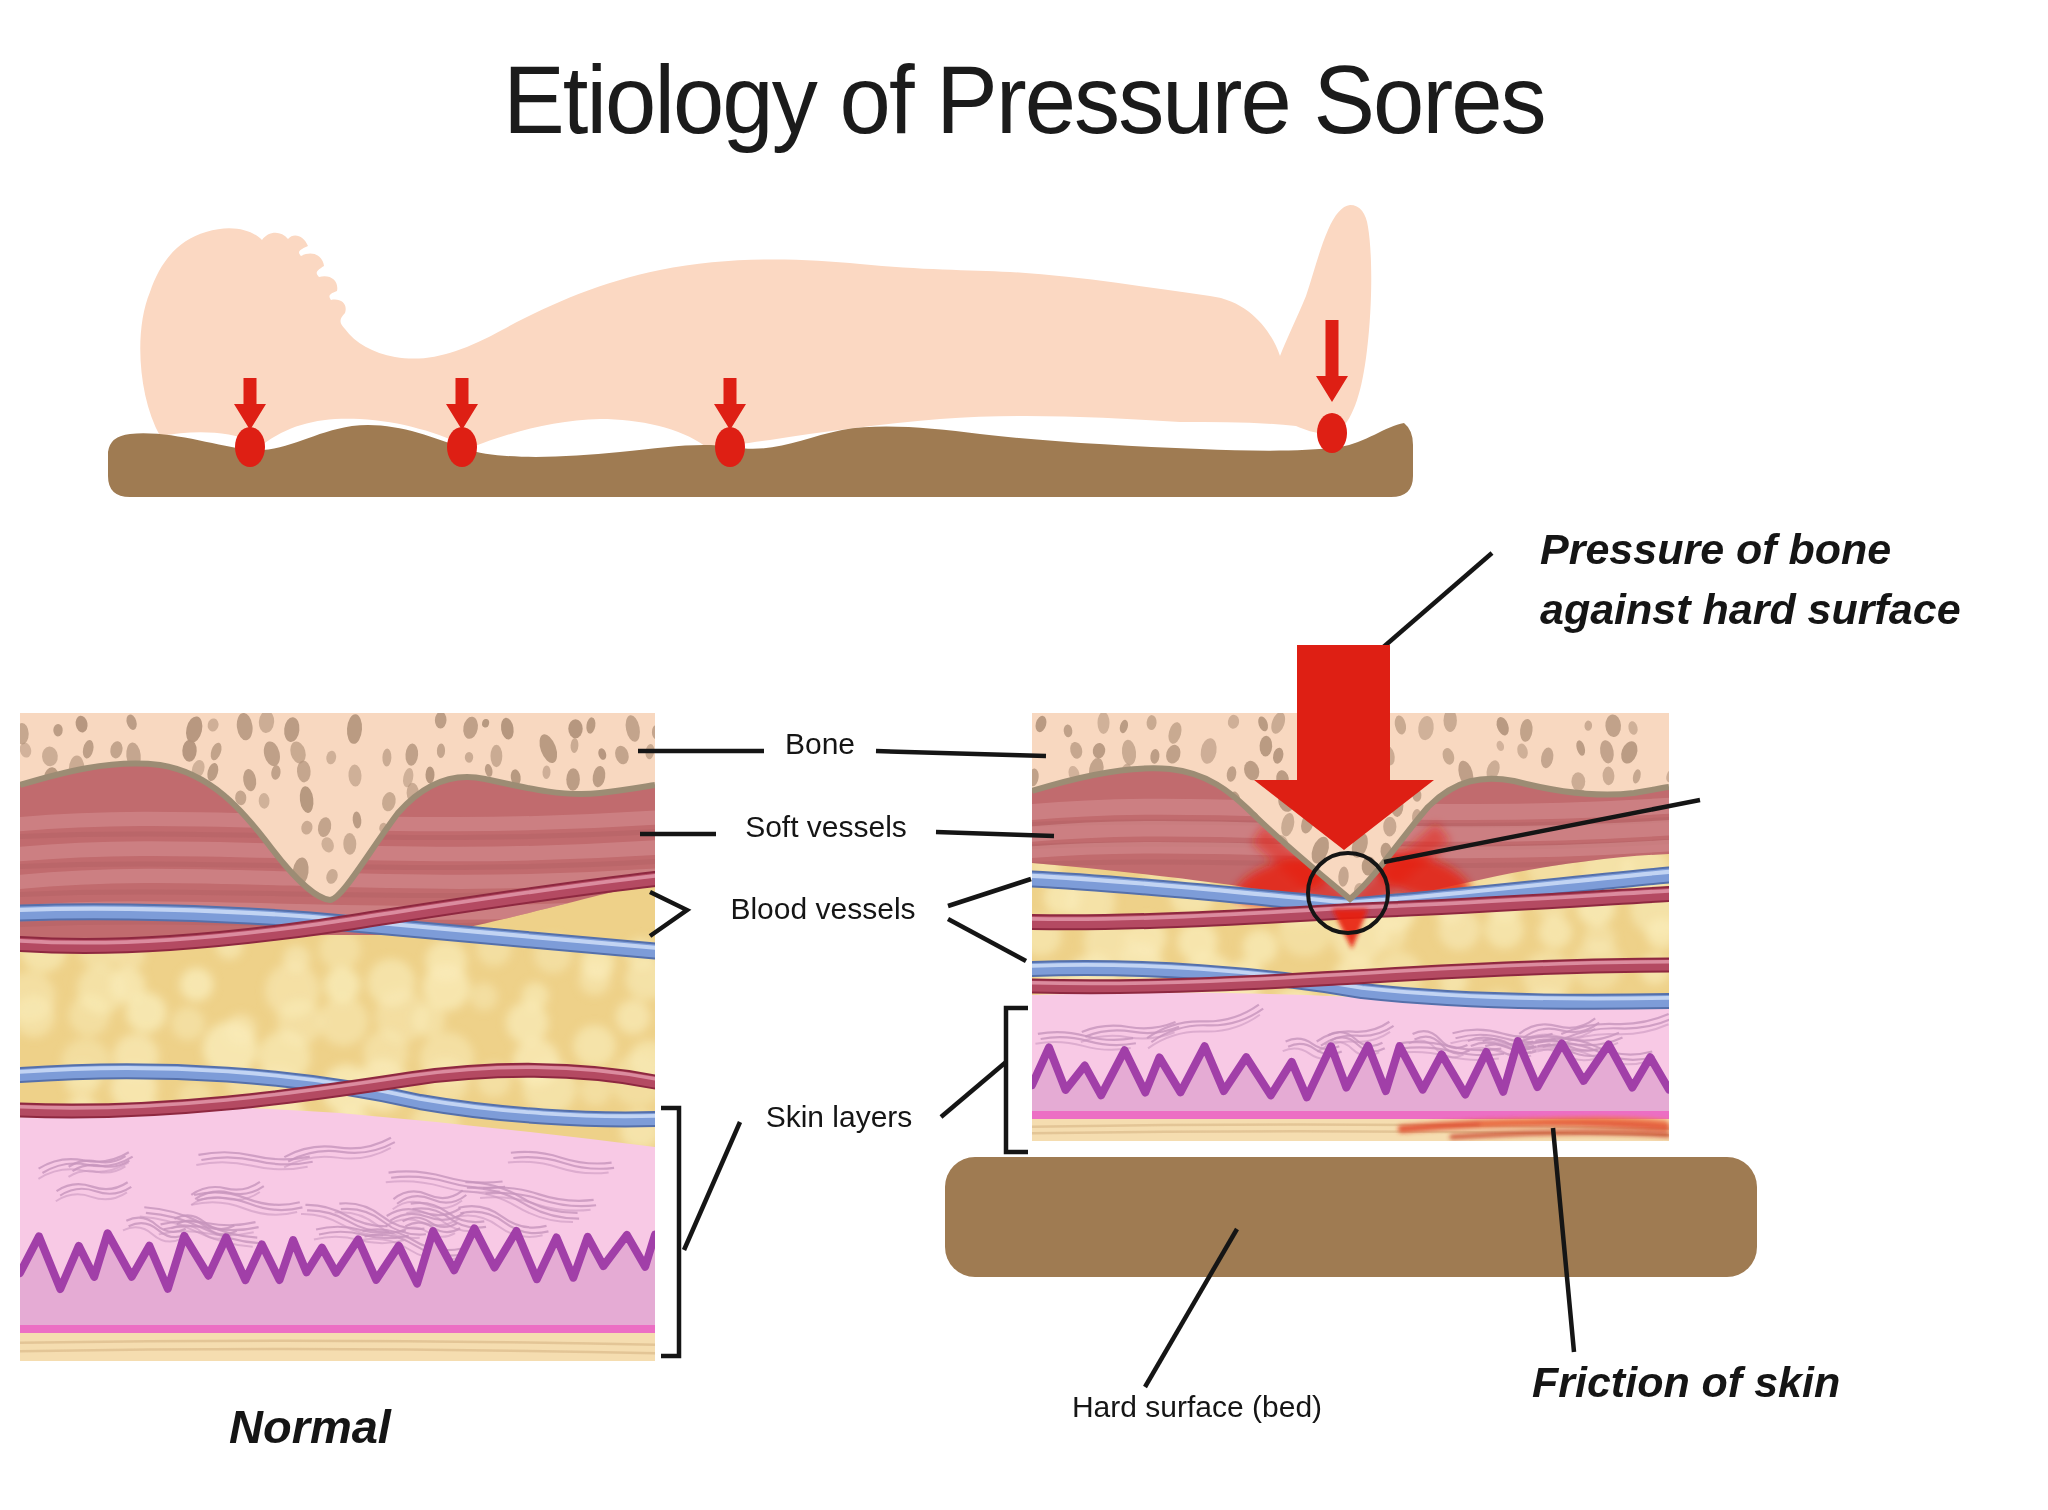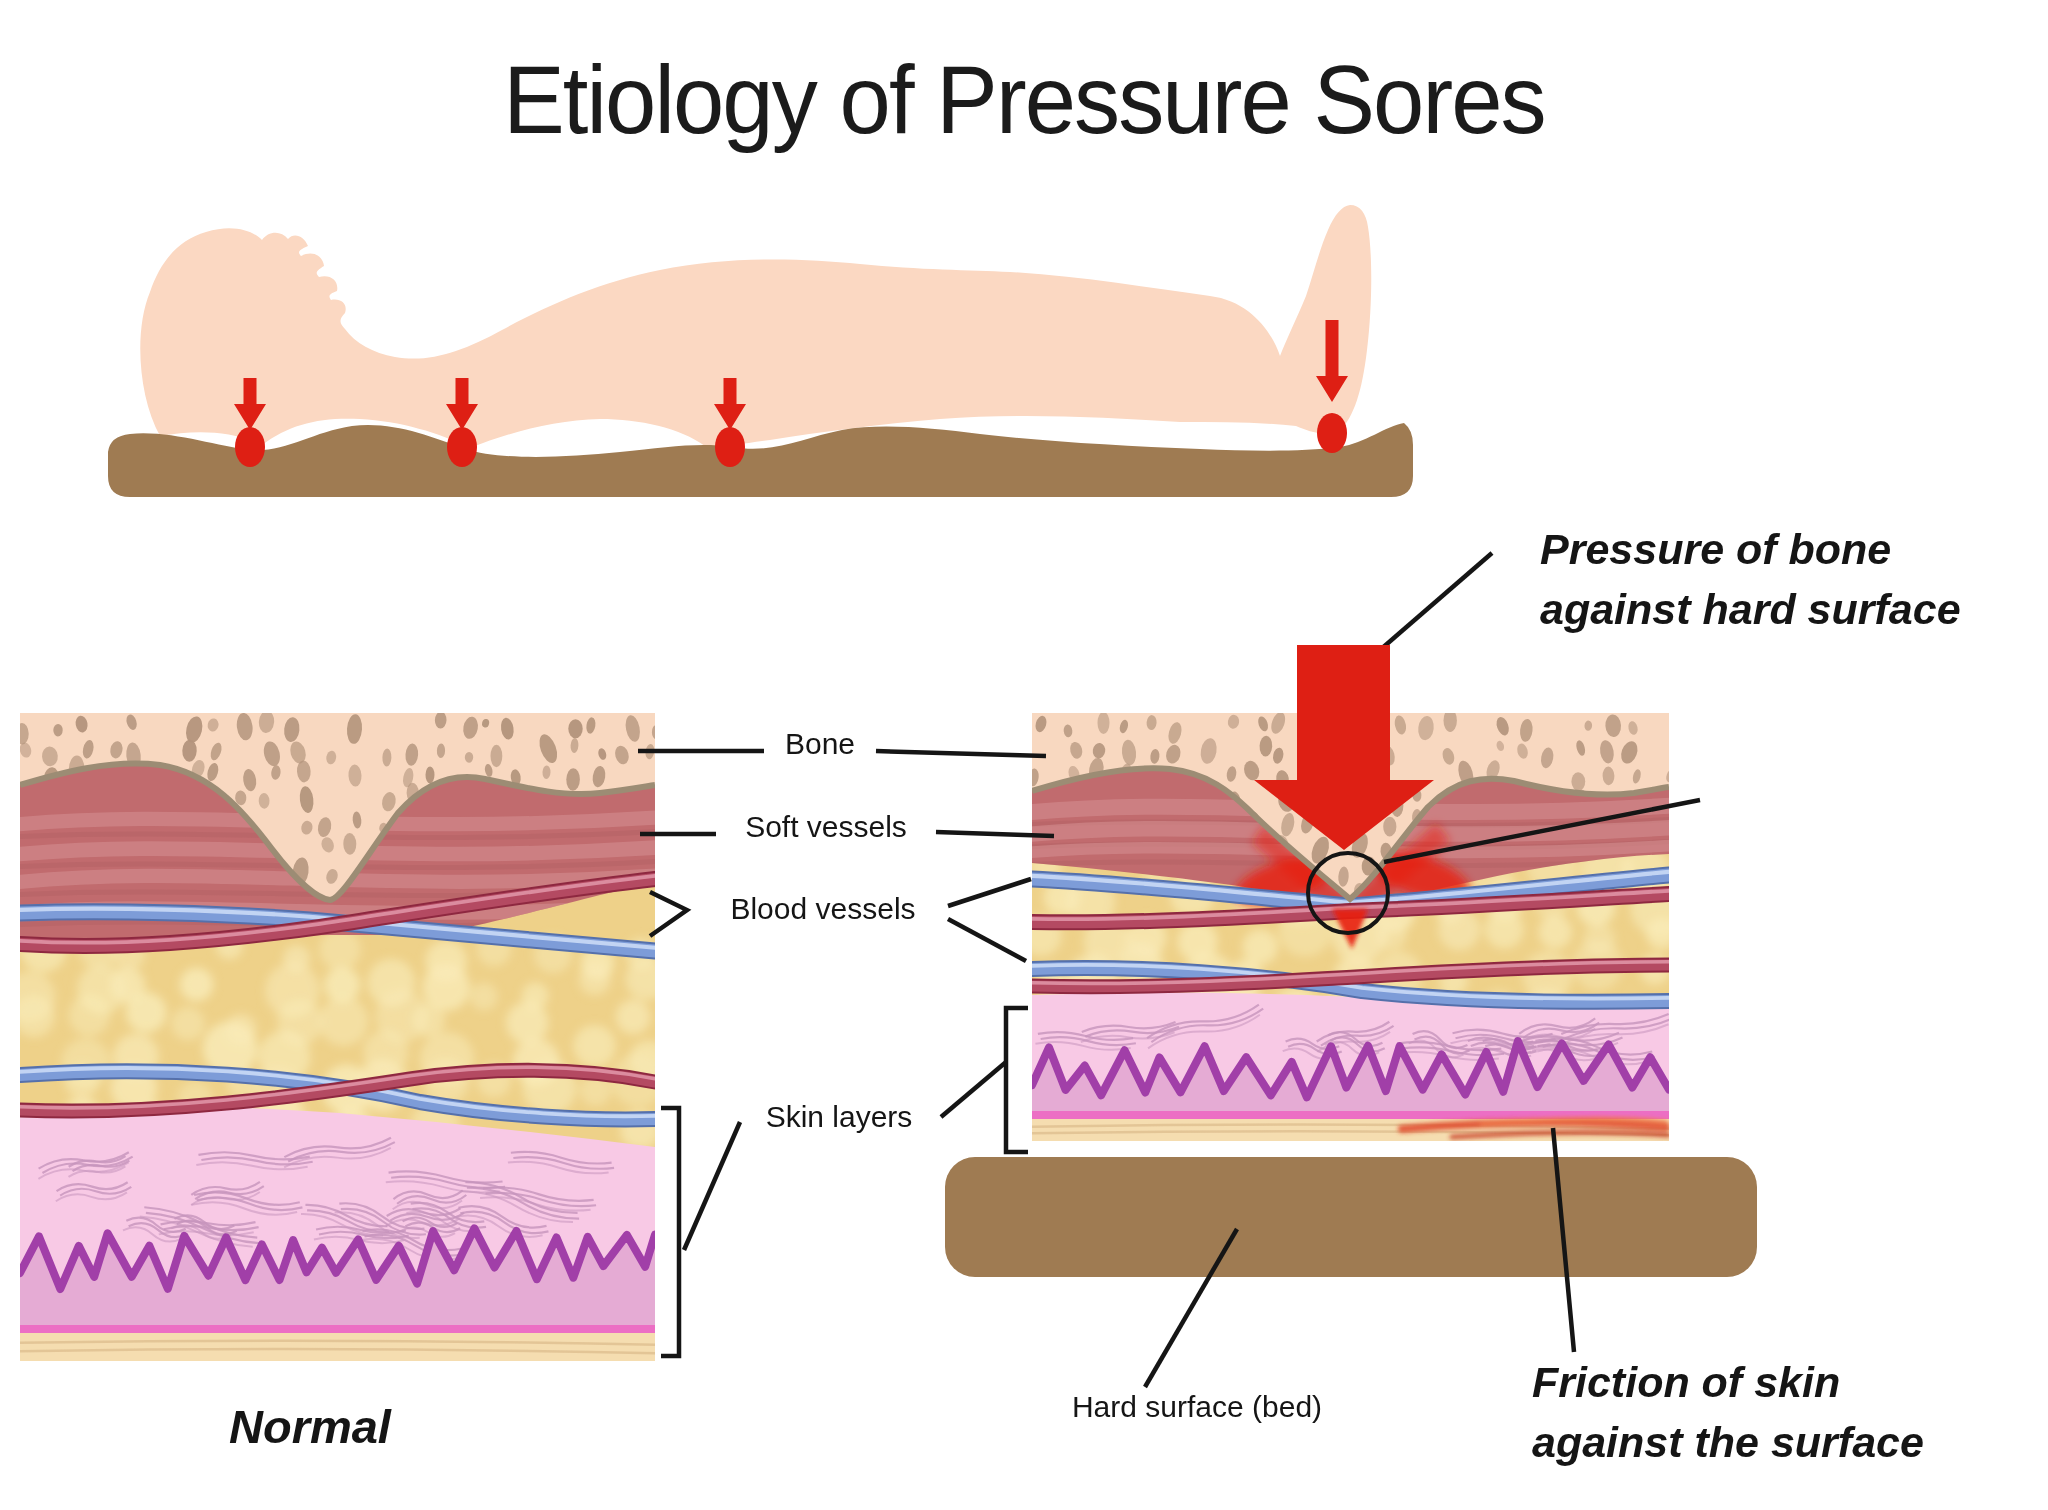--- a/index.html
+++ b/index.html
@@ -894,15 +894,14 @@
   <div class="lbl bold big" style="left:229px;top:1394px;">Normal</div>
 
   <div class="lbl bold" style="left:1540px;top:487px;margin-top:32px;">
     <div>Pressure of bone</div>
     <div>against hard surface</div>
   </div>
 
 
   <div class="lbl bold" style="left:1532px;top:1352px;">
     <div>Friction of skin</div>
-    <div>against the surface</div>
   </div>
 </div>
 
 </body></html>

